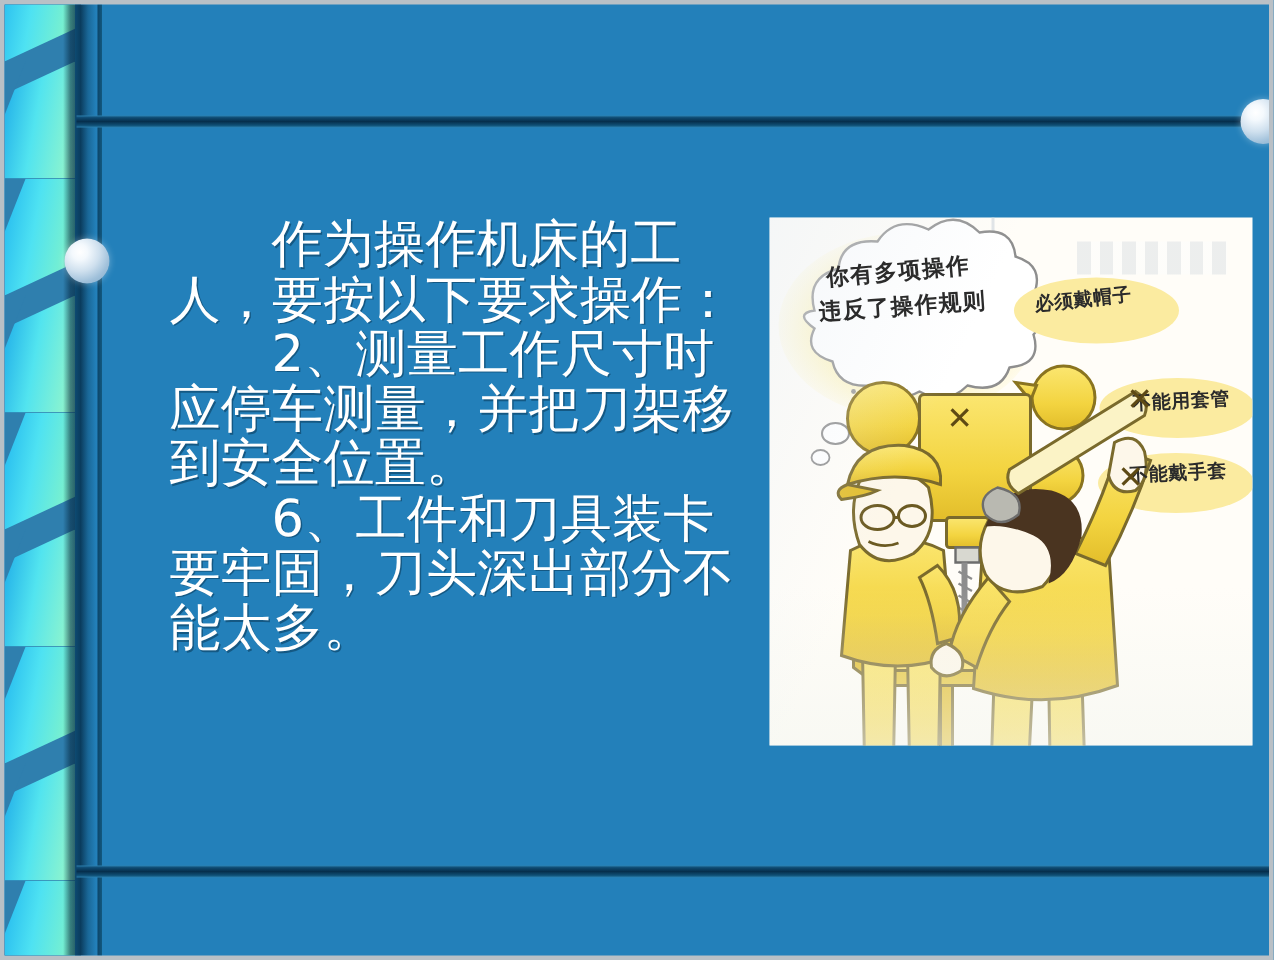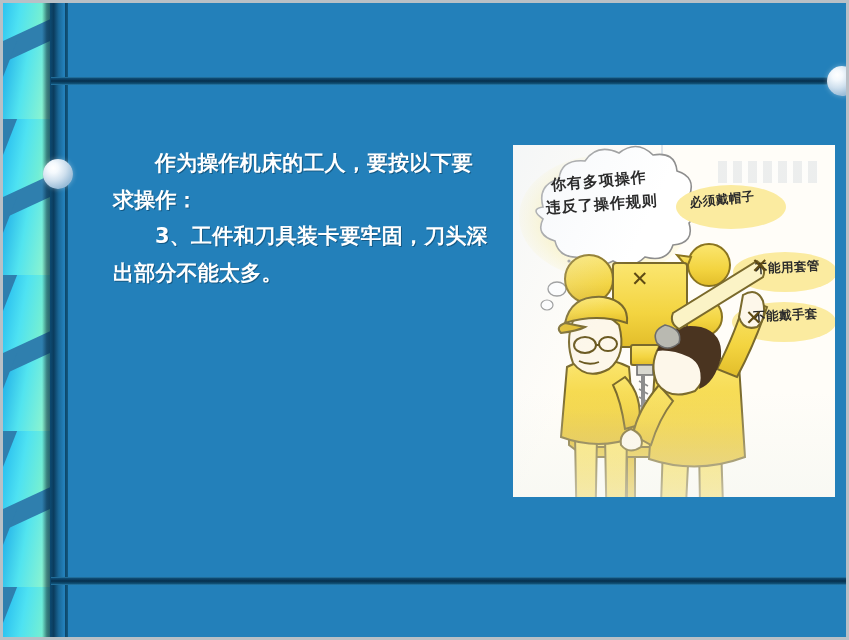--- a/index.html
+++ b/index.html
@@ -113,25 +113,24 @@
   #bead-right { left: 824px; top: 63px; width: 30px; height: 30px; }
 
   
   #text-block {
     position: absolute;
     left: 110px;
     top: 142px;
     width: 380px;
     color: #ffffff;
     font-family: "DejaVu Sans", "Liberation Sans", sans-serif;
-    font-size: 21px;
+    font-size: 34px;
     line-height: 36.5px;
     letter-spacing: 0.2px;
     text-shadow: 1px 1px 0 rgba(10,55,85,0.55);
-    font-weight: bold;
   }
   #text-block p {
     margin: 0;
     text-indent: 2em;
     white-space: pre-wrap;
   }
 
   
   #picture {
     position: absolute;
@@ -240,21 +239,22 @@
   <div class="band-edge" id="band-edge-2"></div>
 
   <div class="divider" id="divider-top"></div>
   <div class="divider" id="divider-bottom"></div>
 
   <div class="bead" id="bead-left"></div>
   <div class="bead" id="bead-right"></div>
 
   <div id="text-block">
     <p>作为操作机床的工人，要按以下要求操作：</p>
-    <p>3、工件和刀具装卡要牢固，刀头深出部分不能太多。</p>
+    <p>2、测量工作尺寸时应停车测量，并把刀架移到安全位置。</p>
+    <p>6、工件和刀具装卡要牢固，刀头深出部分不能太多。</p>
   </div>
 
   <div id="picture">
     <div class="faint-line"></div>
     <div class="faint-blob"></div>
 
     <svg class="svgpic" viewBox="0 0 322 352">
       <defs>
         <linearGradient id="yel" x1="0" y1="0" x2="0" y2="1">
           <stop offset="0%" stop-color="#fbe670"></stop>

